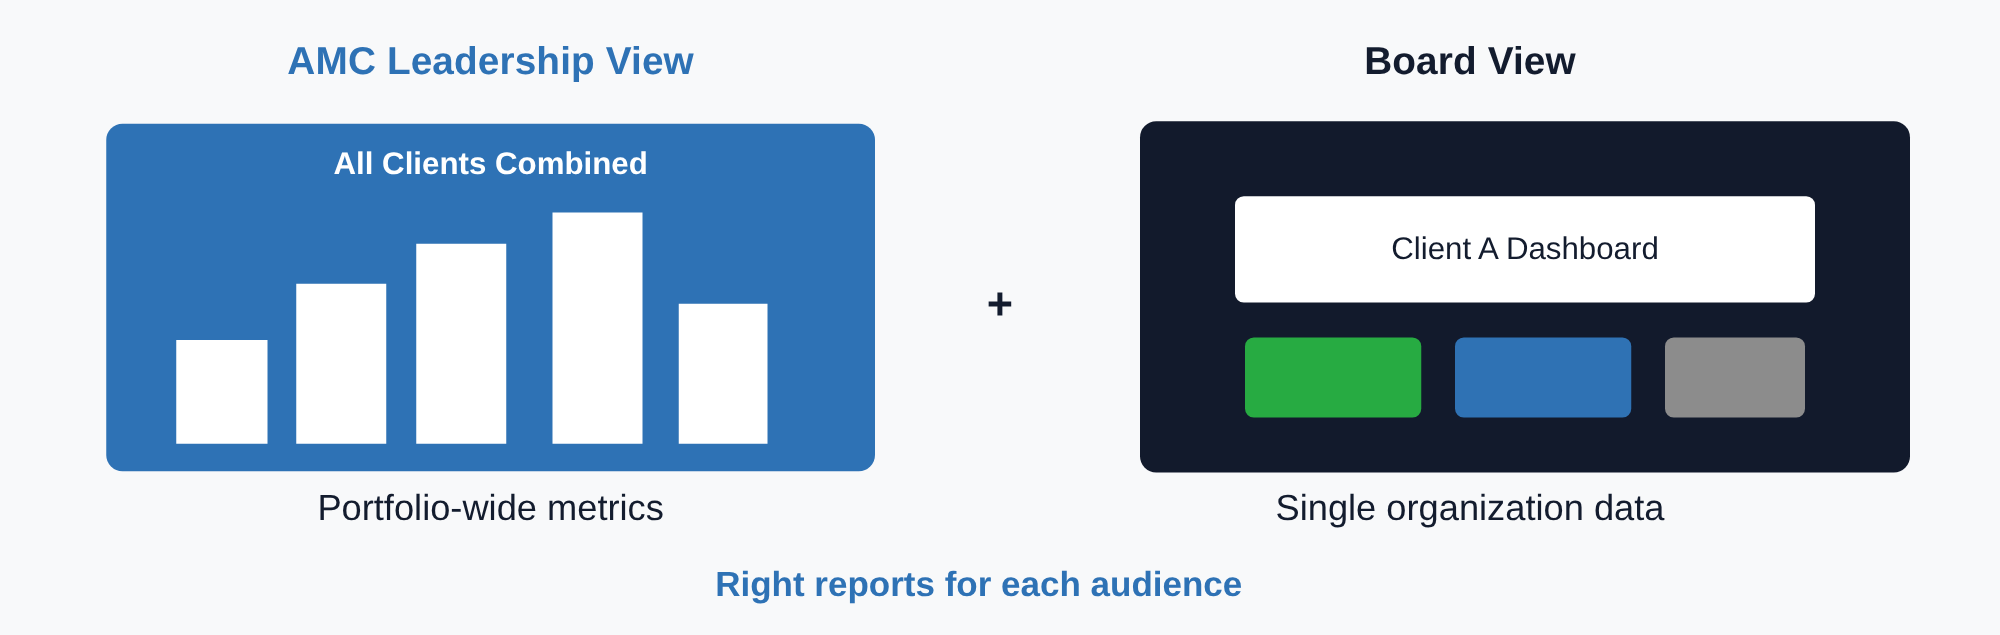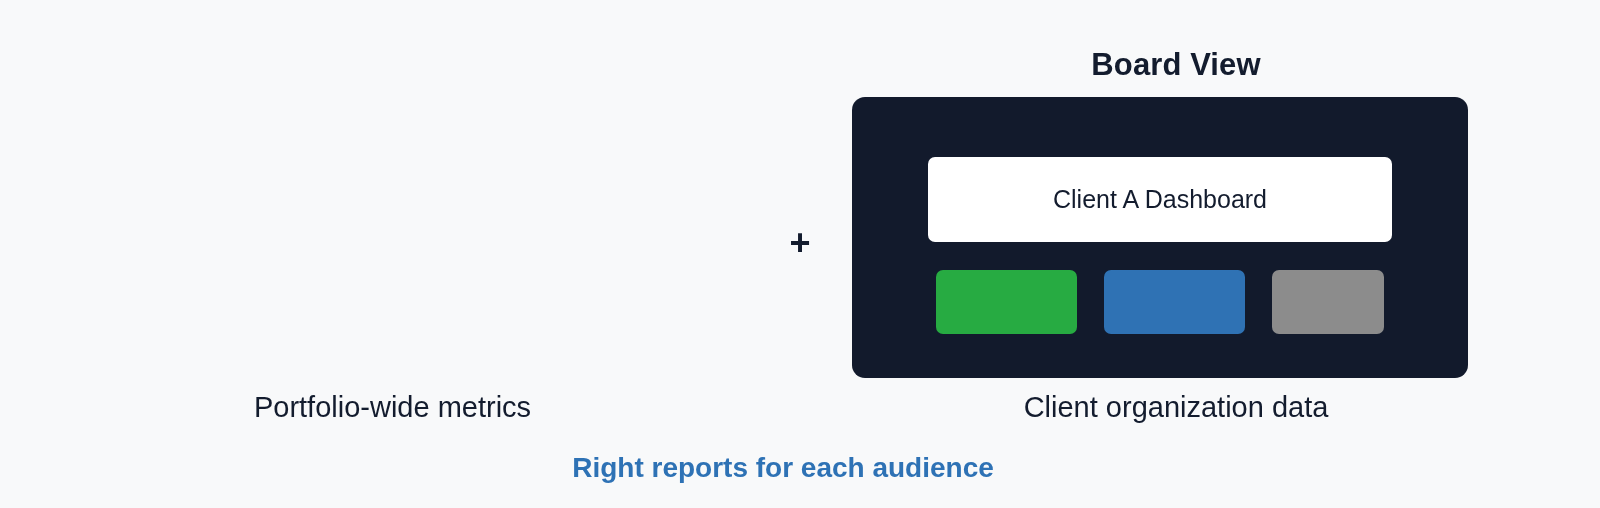--- a/index.html
+++ b/index.html
@@ -89,21 +89,21 @@
     line-height: 42px;
     text-align: center;
     font-size: 36px;
     font-weight: bold;
     color: #131c2e;
   }
 
   
   #right-card {
     position: absolute;
-    left: 852px;
+    left: 912px;
     top: 97px;
     width: 616px;
     height: 281px;
     background: #121a2c;
     border-radius: 13px;
   }
   #dashboard-bar {
     position: absolute;
     left: 76px;
     top: 60px;
@@ -158,34 +158,45 @@
     font-weight: bold;
     color: #2e72b5;
     white-space: nowrap;
   }
 </style>
 </head>
 <body style="background: rgb(248, 249, 250);">
 
 <div class="stage">
 
-
+  <div class="panel-heading" id="heading-left" style="color: rgb(46, 114, 181);">AMC Leadership View</div>
+
+  <div id="left-card" style="background: rgb(46, 114, 181);">
+    <div id="left-card-title">All Clients Combined</div>
+    <div id="bar-chart">
+        <div class="bar" style="left: 56px; width: 73px; height: 83px; background: rgb(255, 255, 255);"></div>
+        <div class="bar" style="left: 152px; width: 72px; height: 128px; background: rgb(255, 255, 255);"></div>
+        <div class="bar" style="left: 248px; width: 72px; height: 160px; background: rgb(255, 255, 255);"></div>
+        <div class="bar" style="left: 357px; width: 72px; height: 185px; background: rgb(255, 255, 255);"></div>
+        <div class="bar" style="left: 458px; width: 71px; height: 112px; background: rgb(255, 255, 255);"></div>
+      </div>
+  </div>
 
   <div class="caption" id="caption-left">Portfolio-wide metrics</div>
 
   <div id="plus-connector">+</div>
 
-  <div class="panel-heading" id="heading-right" style="color: rgb(19, 28, 46); margin-top: 16px;">Board View</div>
+  <div class="panel-heading" id="heading-right" style="color: rgb(19, 28, 46);">Board View</div>
 
   <div id="right-card" style="background: rgb(18, 26, 44);">
     <div id="dashboard-bar">
       <div id="dashboard-bar-label">Client A Dashboard</div>
     </div>
     <div class="tile" id="tile-0" style="background: rgb(39, 171, 66);"></div>
     <div class="tile" id="tile-1" style="background: rgb(47, 114, 180);"></div>
     <div class="tile" id="tile-2" style="background: rgb(140, 140, 140);"></div>
   </div>
 
-  <div class="caption" id="caption-right">Client organization data</div>
+  <div class="caption" id="caption-right">Single organization data</div>
 
   <div id="footer-note" style="color: rgb(46, 114, 181);">Right reports for each audience</div>
 
 </div>
 
 </body></html>

